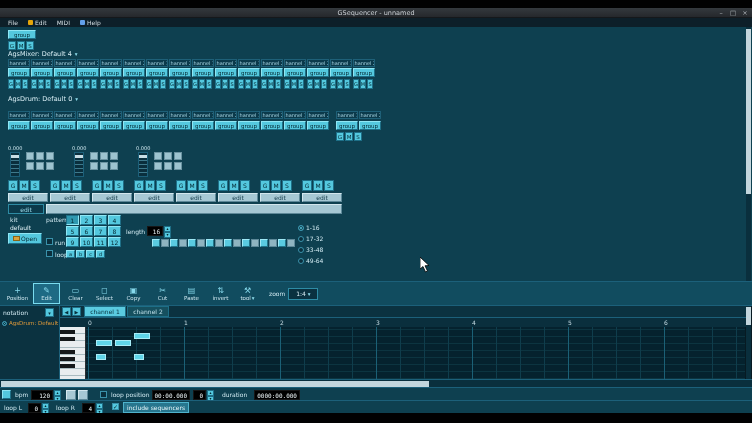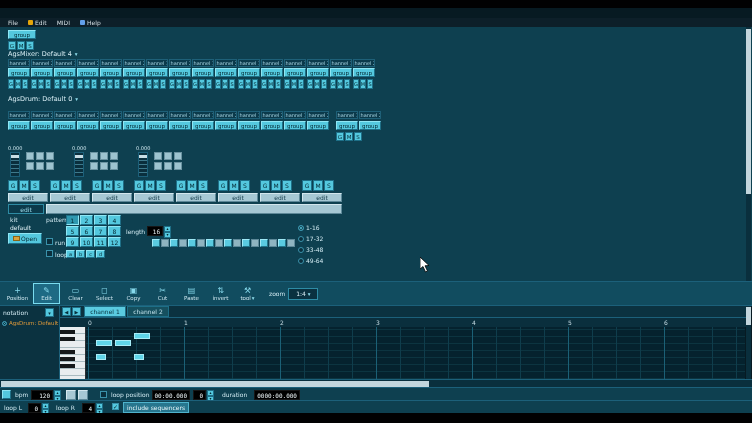--- a/index.html
+++ b/index.html
@@ -88,20 +88,26 @@
 .include-chip{position:absolute;background:#27768e;border:1px solid #4fb3cc;color:#e6f5f9;font-size:6px;padding:1px 3px;white-space:nowrap}
 #cursor{position:absolute;z-index:99}
 </style>
 </head>
 <body>
 
 <div id="screen">
 
   <div class="lbox" style="left:0;top:0;width:752px;height:8px"></div>
 
+  <div id="titlebar">
+    <span id="wtitle">GSequencer - unnamed</span>
+    <span class="wc" style="right:26px">–</span>
+    <span class="wc" style="right:14px">□</span>
+    <span class="wc" style="right:2px">×</span>
+  </div>
 
   <div id="menubar">
       <div class="menu-item">
         <span>File</span>
       </div>
       <div class="menu-item">
         <div class="menu-icon" style="background: rgb(229, 165, 10); position: static;"></div>
         <span>Edit</span>
       </div>
       <div class="menu-item">

